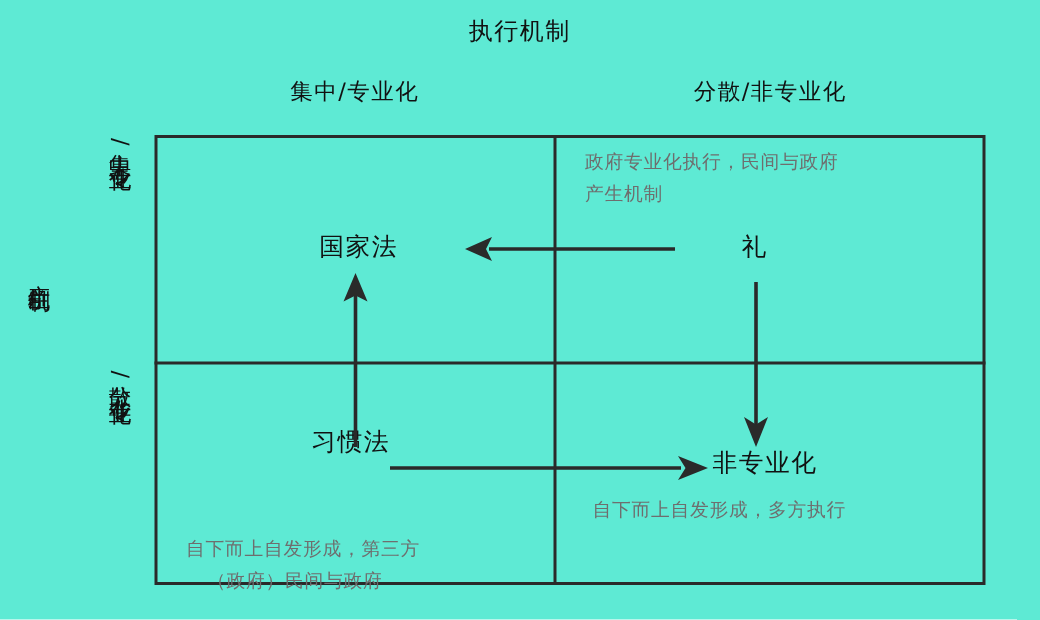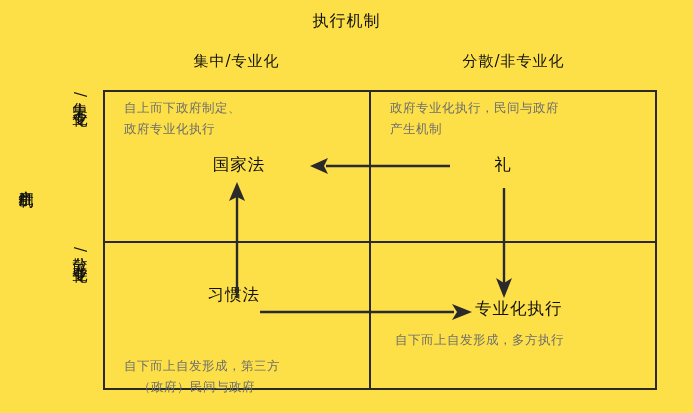--- a/index.html
+++ b/index.html
@@ -8,21 +8,21 @@
     background: #ffffff;
   }
   body {
     font-family: "DejaVu Sans", "Liberation Sans", sans-serif;
     color: #1a1a1a;
   }
   #canvas {
     position: relative;
     width: 693px;
     height: 413px;
-    background: #fde047;
+    background: #5eead4;
     overflow: hidden;
   }
   .abs { position: absolute; }
 
   
   #chart-title {
     left: 0;
     top: 11px;
     width: 693px;
     text-align: center;
@@ -134,39 +134,35 @@
 
   <div class="abs" id="y-axis-label">产生机制</div>
 
   <div class="abs row-header" id="row-header-top">集中/专业化</div>
   <div class="abs row-header" id="row-header-bottom">分散/非专业化</div>
 
   <div class="abs" id="matrix-frame"></div>
   <div class="abs" id="divider-vertical"></div>
   <div class="abs" id="divider-horizontal"></div>
 
-  <div class="abs cell-desc" id="cell-tl-desc">
-    <div>自上而下政府制定、</div>
-    <div>政府专业化执行</div>
-  </div>
   <div class="abs cell-title" id="cell-tl-title">国家法</div>
 
   <div class="abs cell-desc" id="cell-tr-desc">
     <div>政府专业化执行，民间与政府</div>
     <div>产生机制</div>
   </div>
   <div class="abs cell-title" id="cell-tr-title">礼</div>
 
   <div class="abs cell-title" id="cell-bl-title">习惯法</div>
   <div class="abs cell-desc" id="cell-bl-desc">
     <div>自下而上自发形成，第三方</div>
     <div style="text-indent:14px">（政府）民间与政府</div>
   </div>
 
-  <div class="abs cell-title" id="cell-br-title">专业化执行</div>
+  <div class="abs cell-title" id="cell-br-title">非专业化</div>
   <div class="abs cell-desc" id="cell-br-desc">
     <div>自下而上自发形成，多方执行</div>
   </div>
 
   <div class="abs" id="arrow-rl-wrap">
     <svg class="arrow-svg" width="140" height="32" viewBox="0 0 140 32">
       <line x1="16" y1="16" x2="140" y2="16" stroke="#2a2a2a" stroke-width="2.4"></line>
       <polygon points="0,16 18,8 14,16 18,24" fill="#2a2a2a"></polygon>
     </svg>
   </div>

